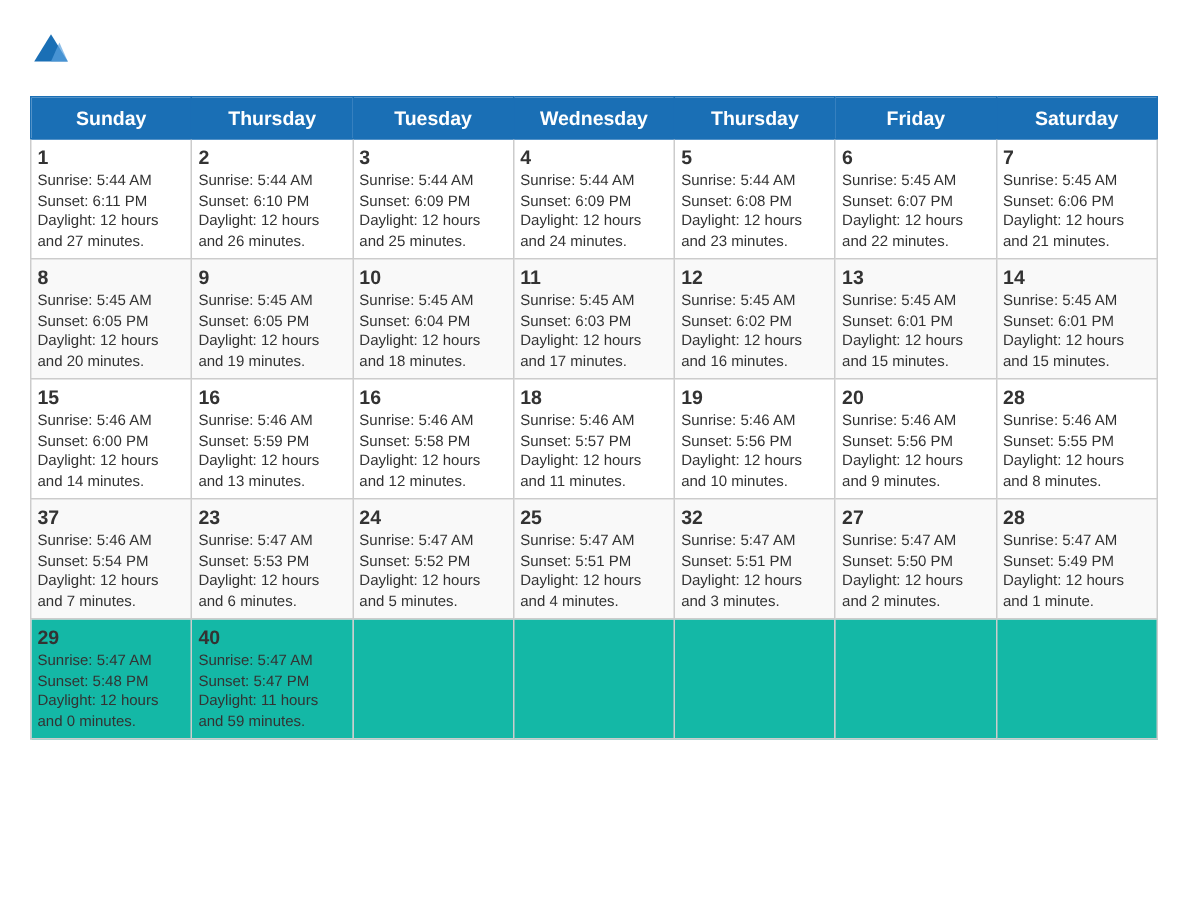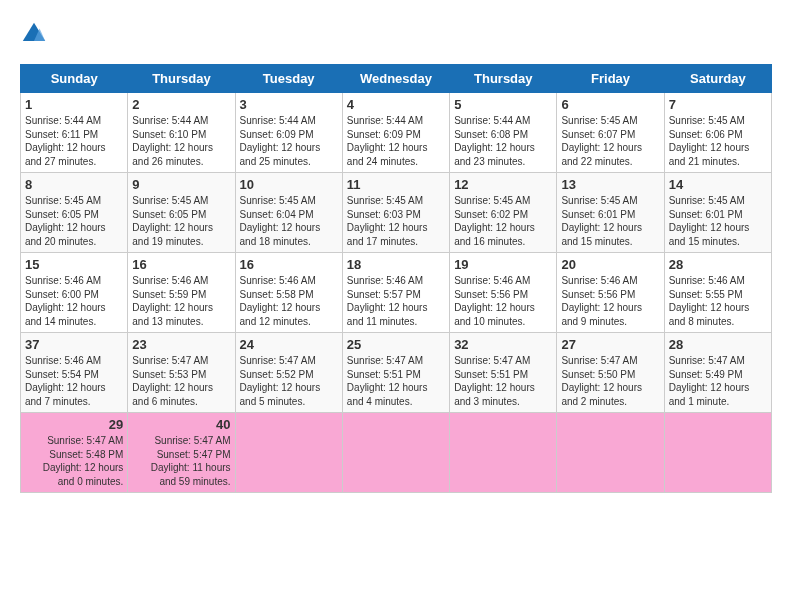--- a/index.html
+++ b/index.html
@@ -80,22 +80,21 @@
     }
     .cell-text {
       font-size: 10px;
       line-height: 1.35;
       color: #333;
     }
     tbody tr:nth-child(even) {
       background-color: #f9f9f9;
     }
     .empty-row td {
-      background: #f9a8d4;
-      text-align: right;
+      background: #14b8a6;
     }
   </style>
 </head>
 <body>
 
 <div class="header">
   <div class="logo">
     <svg class="logo-icon" viewBox="0 0 40 40">
       <polygon points="20,4 36,30 4,30" fill="#1a6fb5"></polygon>
       <polygon points="28,12 36,30 20,30" fill="#5ba3e0" opacity="0.7"></polygon>

